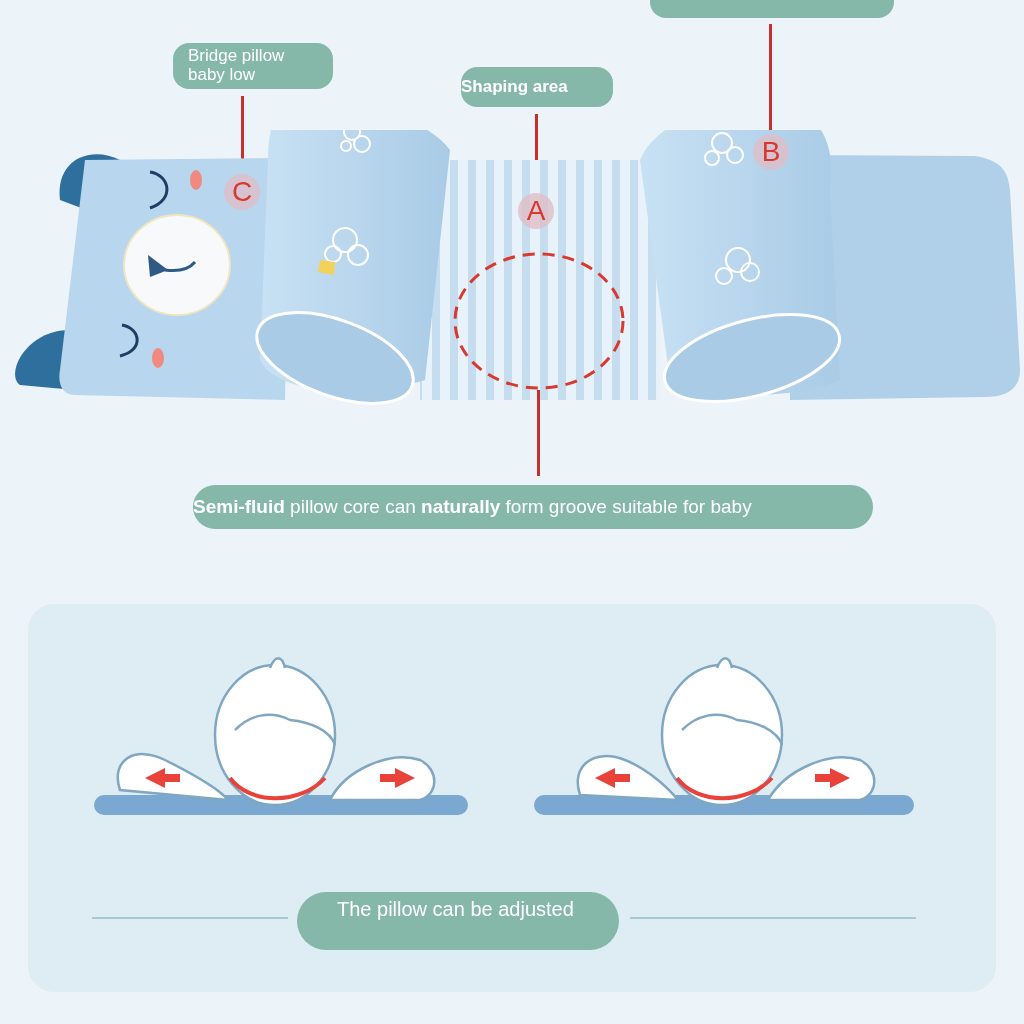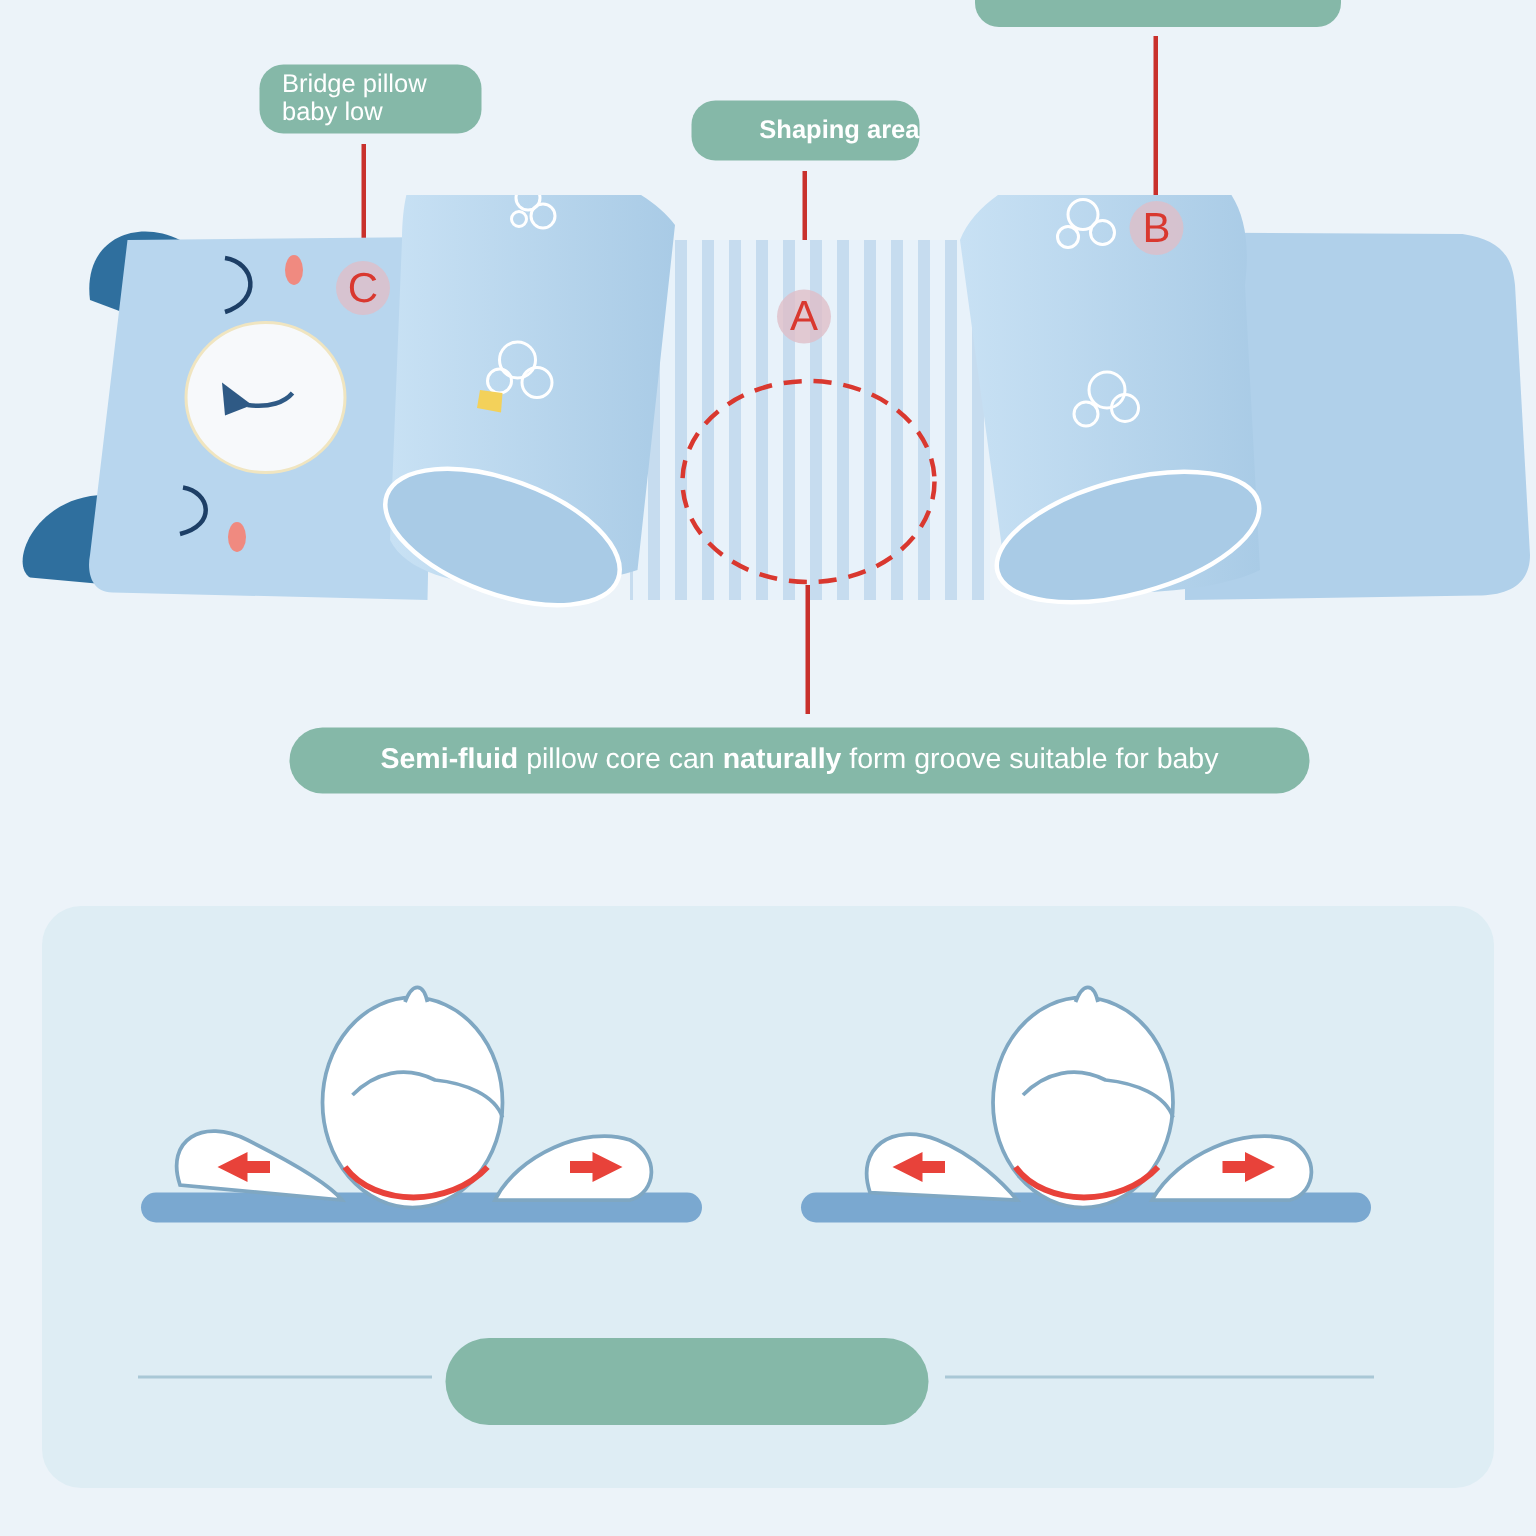--- a/index.html
+++ b/index.html
@@ -12,27 +12,27 @@
   .hline{position:absolute;height:2px;background:#a9c8d6;}
 </style>
 </head>
 <body>
 
 <div class="pill" style="left:650px;top:-14px;width:244px;height:32px;border-radius:0 0 16px 16px;">
   
 </div>
 <div class="vline" style="left:769px;top:24px;height:108px;"></div>
 
-<div class="pill" style="left:173px;top:43px;width:148px;height:46px;padding:3px 0 0 15px;font-size:17px;line-height:19px;">
+<div class="pill" style="left:173px;top:43px;width:160px;height:46px;padding:3px 0 0 15px;font-size:17px;line-height:19px;">
   <div>Bridge pillow</div>
   <div>baby low</div>
 </div>
 <div class="vline" style="left:241px;top:96px;height:76px;"></div>
 
-<div class="pill" style="left:461px;top:67px;width:152px;height:40px;text-align:right;line-height:40px;font-size:17px;font-weight:bold;">
+<div class="pill" style="left:461px;top:67px;width:152px;height:40px;text-align:left;line-height:40px;font-size:17px;font-weight:bold;">
   <span>Shaping area</span>
 </div>
 <div class="vline" style="left:535px;top:114px;height:76px;"></div>
 
 <svg class="abs" style="left:0;top:130px;" width="1024" height="290" viewBox="0 130 1024 290">
   <defs>
     <pattern id="stripes" width="18" height="10" patternUnits="userSpaceOnUse">
       <rect width="18" height="10" fill="#e8f2fa"></rect>
       <rect width="8" height="10" fill="#c6dcef"></rect>
     </pattern>
@@ -84,21 +84,21 @@
 
   <ellipse cx="539" cy="321" rx="84" ry="67" fill="none" stroke="#d9382f" stroke-width="3" stroke-dasharray="12 8"></ellipse>
 </svg>
 
 <div class="marker" style="left:224px;top:174px;">C</div>
 <div class="marker" style="left:518px;top:193px;">A</div>
 <div class="marker" style="left:753px;top:134px;">B</div>
 
 <div class="vline" style="left:537px;top:390px;height:86px;"></div>
 
-<div class="pill" style="left:193px;top:485px;width:680px;height:44px;border-radius:22px;text-align:center;line-height:44px;font-size:19px;">
+<div class="pill" style="left:193px;top:485px;width:680px;height:44px;border-radius:22px;text-align:left;line-height:44px;font-size:19px;">
   <b>Semi-fluid</b><span> pillow core can </span><b>naturally</b><span> form groove suitable for baby</span>
 </div>
 
 <div class="panel"></div>
 
 <svg class="abs" style="left:90px;top:650px;" width="390" height="170" viewBox="0 0 390 170">
   <rect x="4" y="145" width="374" height="20" rx="10" fill="#7aa8d0"></rect>
   <path d="M30 140 C20 110 45 95 75 110 C105 125 130 140 138 150 Z" fill="#fff" stroke="#7fa7c2" stroke-width="2.5"></path>
   <path d="M240 150 C255 120 300 100 330 110 C350 120 348 145 330 150 Z" fill="#fff" stroke="#7fa7c2" stroke-width="2.5"></path>
   <ellipse cx="185" cy="85" rx="60" ry="70" fill="#fff" stroke="#7fa7c2" stroke-width="2.5"></ellipse>
@@ -118,13 +118,14 @@
   <path d="M152 80 C167 65 187 60 207 70 C227 72 247 80 252 95" fill="none" stroke="#7fa7c2" stroke-width="2.5"></path>
   <path d="M147 128 C167 155 217 155 242 128" stroke="#e8423a" stroke-width="4" fill="none"></path>
   <path d="M65 128 L85 118 L85 124 L100 124 L100 132 L85 132 L85 138 Z" fill="#e8423a"></path>
   <path d="M320 128 L300 118 L300 124 L285 124 L285 132 L300 132 L300 138 Z" fill="#e8423a"></path>
 </svg>
 
 <div class="hline" style="left:92px;top:917px;width:196px;"></div>
 <div class="hline" style="left:630px;top:917px;width:286px;"></div>
 
 <div class="pill" style="left:297px;top:892px;width:322px;height:58px;border-radius:29px;padding:5px 0 0 40px;font-size:20px;line-height:24px;">
+  <div>The pillow can be adjusted</div>
 </div>
 
 </body></html>

